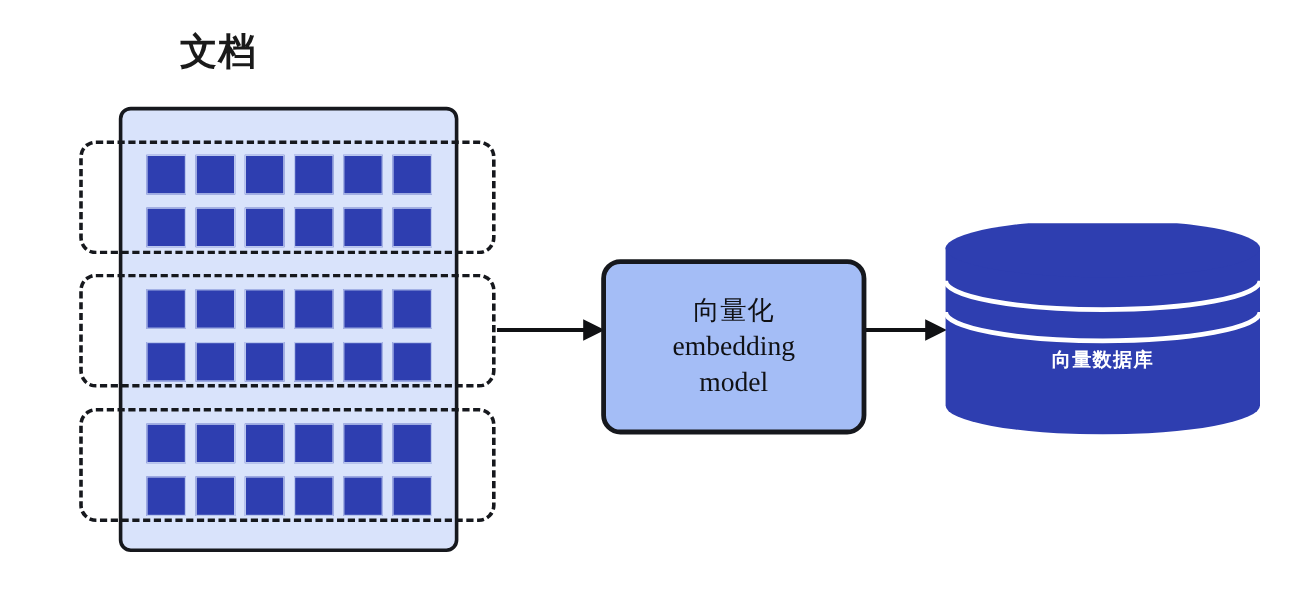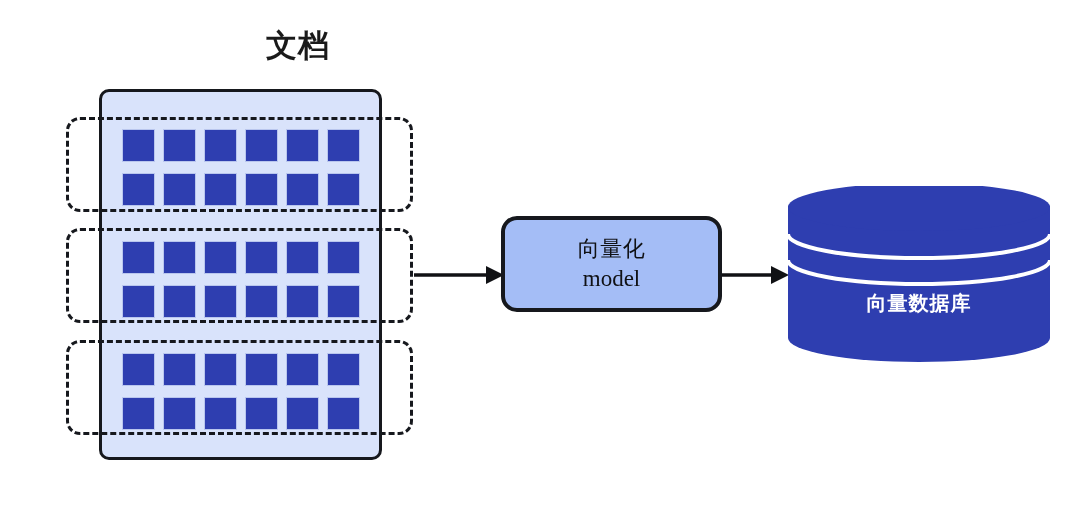--- a/index.html
+++ b/index.html
@@ -14,25 +14,25 @@
     position: relative;
     width: 1080px;
     height: 508px;
     background: #ffffff;
     overflow: hidden;
   }
 
   
   .title {
     position: absolute;
-    font-family: Liberation Serif, serif;
+    font-family: Liberation Mono, monospace;
     font-weight: 700;
     color: #1a1a1a;
     white-space: nowrap;
-    text-align: right;
+    text-align: left;
   }
   #doc-title {
     left: 150px;
     top: 24px;
     width: 180px;
     font-size: 31px;
     line-height: 44px;
     letter-spacing: 1px;
   }
   #kb-title {
@@ -99,21 +99,21 @@
     position: absolute;
     height: 24px;
   }
 
   
   #embed-box {
     position: absolute;
     left: 501px;
     top: 216px;
     width: 221px;
-    height: 96px;
+    height: 146px;
     background: #a4bdf6;
     border: 4px solid #16181d;
     border-radius: 16px;
     box-sizing: border-box;
     display: flex;
     flex-direction: column;
     align-items: center;
     justify-content: center;
   }
   #embed-box .line {
@@ -139,21 +139,21 @@
   }
   #cyl-label {
     position: absolute;
     left: 786px;
     top: 290px;
     width: 266px;
     text-align: center;
     color: #ffffff;
     font-family: "Liberation Sans", sans-serif;
     font-weight: 700;
-    font-size: 20px;
+    font-size: 16px;
     letter-spacing: 1px;
     white-space: nowrap;
     pointer-events: none;
   }
 </style>
 </head>
 <body>
 
 <div id="canvas">
 
@@ -214,20 +214,21 @@
     <polygon points="72,3 90,12 72,21" fill="#101114"></polygon>
   </svg>
 
   <svg class="arrow" style="left:721px; top:263px; width:70px; height:24px;" viewBox="0 0 70 24">
     <line x1="0" y1="12" x2="54" y2="12" stroke="#101114" stroke-width="3.5"></line>
     <polygon points="50,3 68,12 50,21" fill="#101114"></polygon>
   </svg>
 
   <div id="embed-box">
     <div class="line cjk">向量化</div>
+    <div class="line">embedding</div>
     <div class="line">model</div>
   </div>
 
   <svg id="cylinder" viewBox="0 0 266 176">
 
     <path d="M2,20 L2,152 A131,24 0 0 0 264,152 L264,20 Z" fill="#2e3eb0"></path>
 
     <ellipse cx="133" cy="21" rx="131" ry="24" fill="#2e3eb0"></ellipse>
 
     <path d="M2,48 A131,24 0 0 0 264,48" fill="none" stroke="#ffffff" stroke-width="4"></path>

